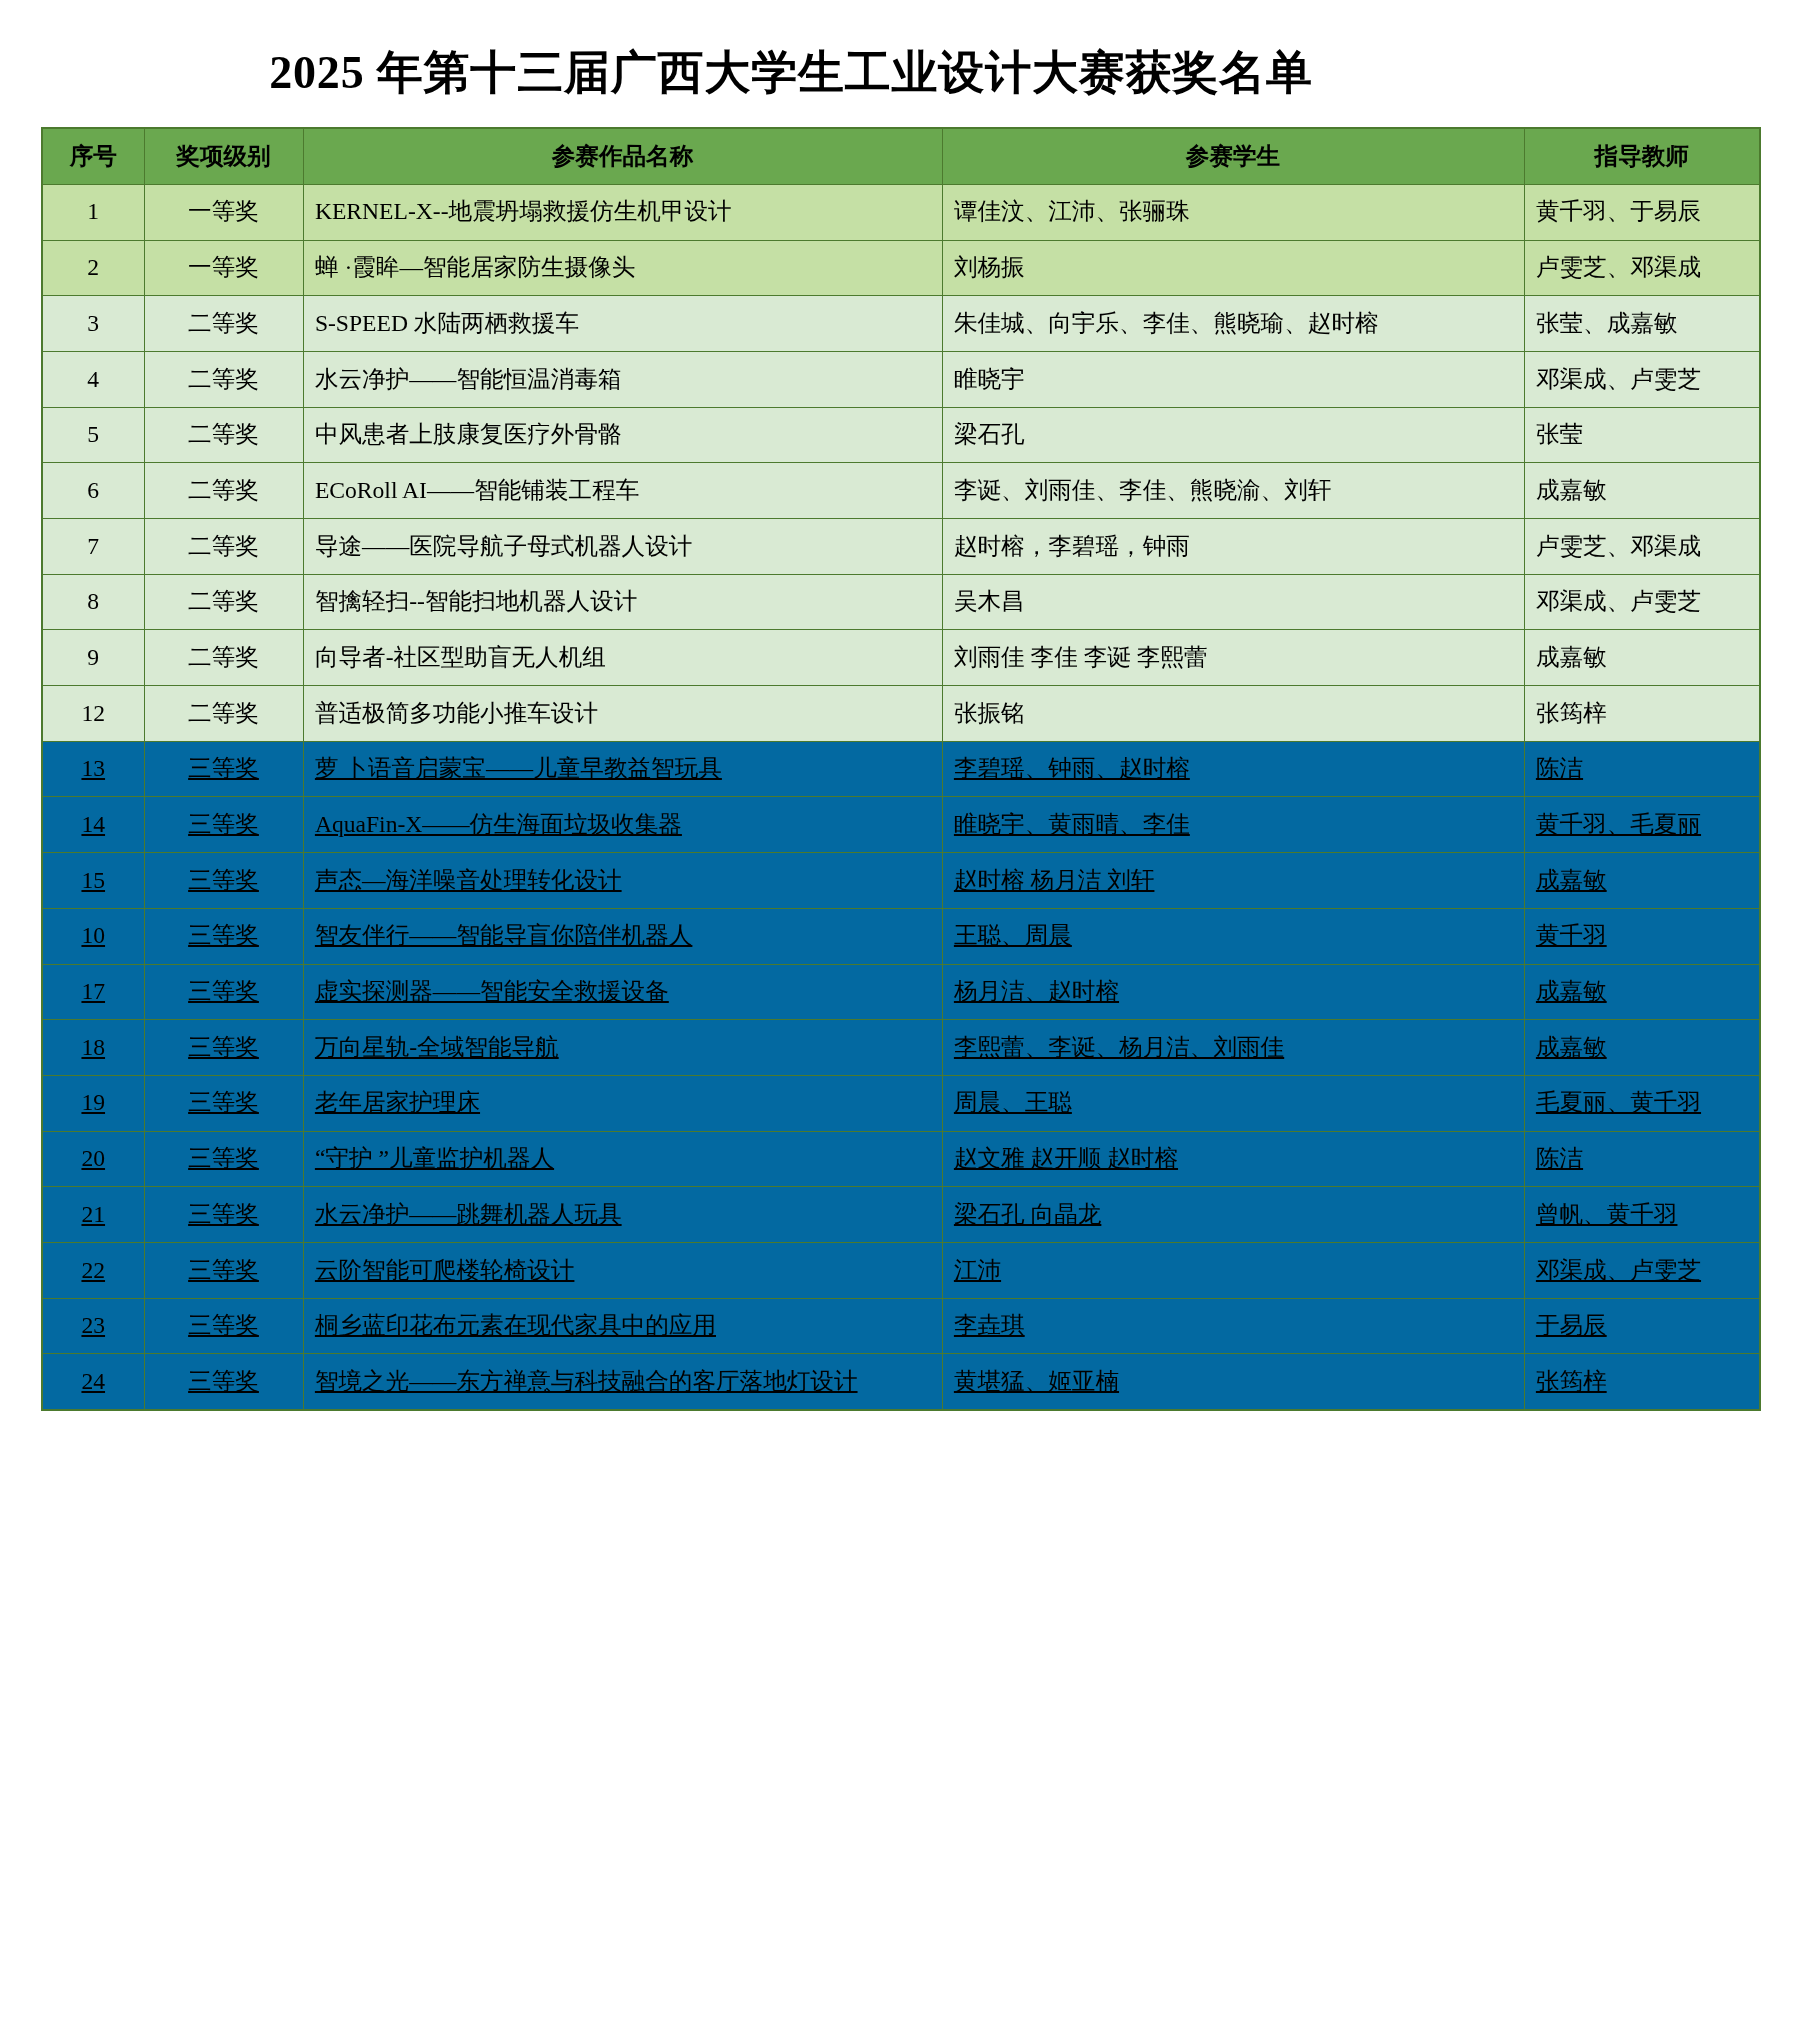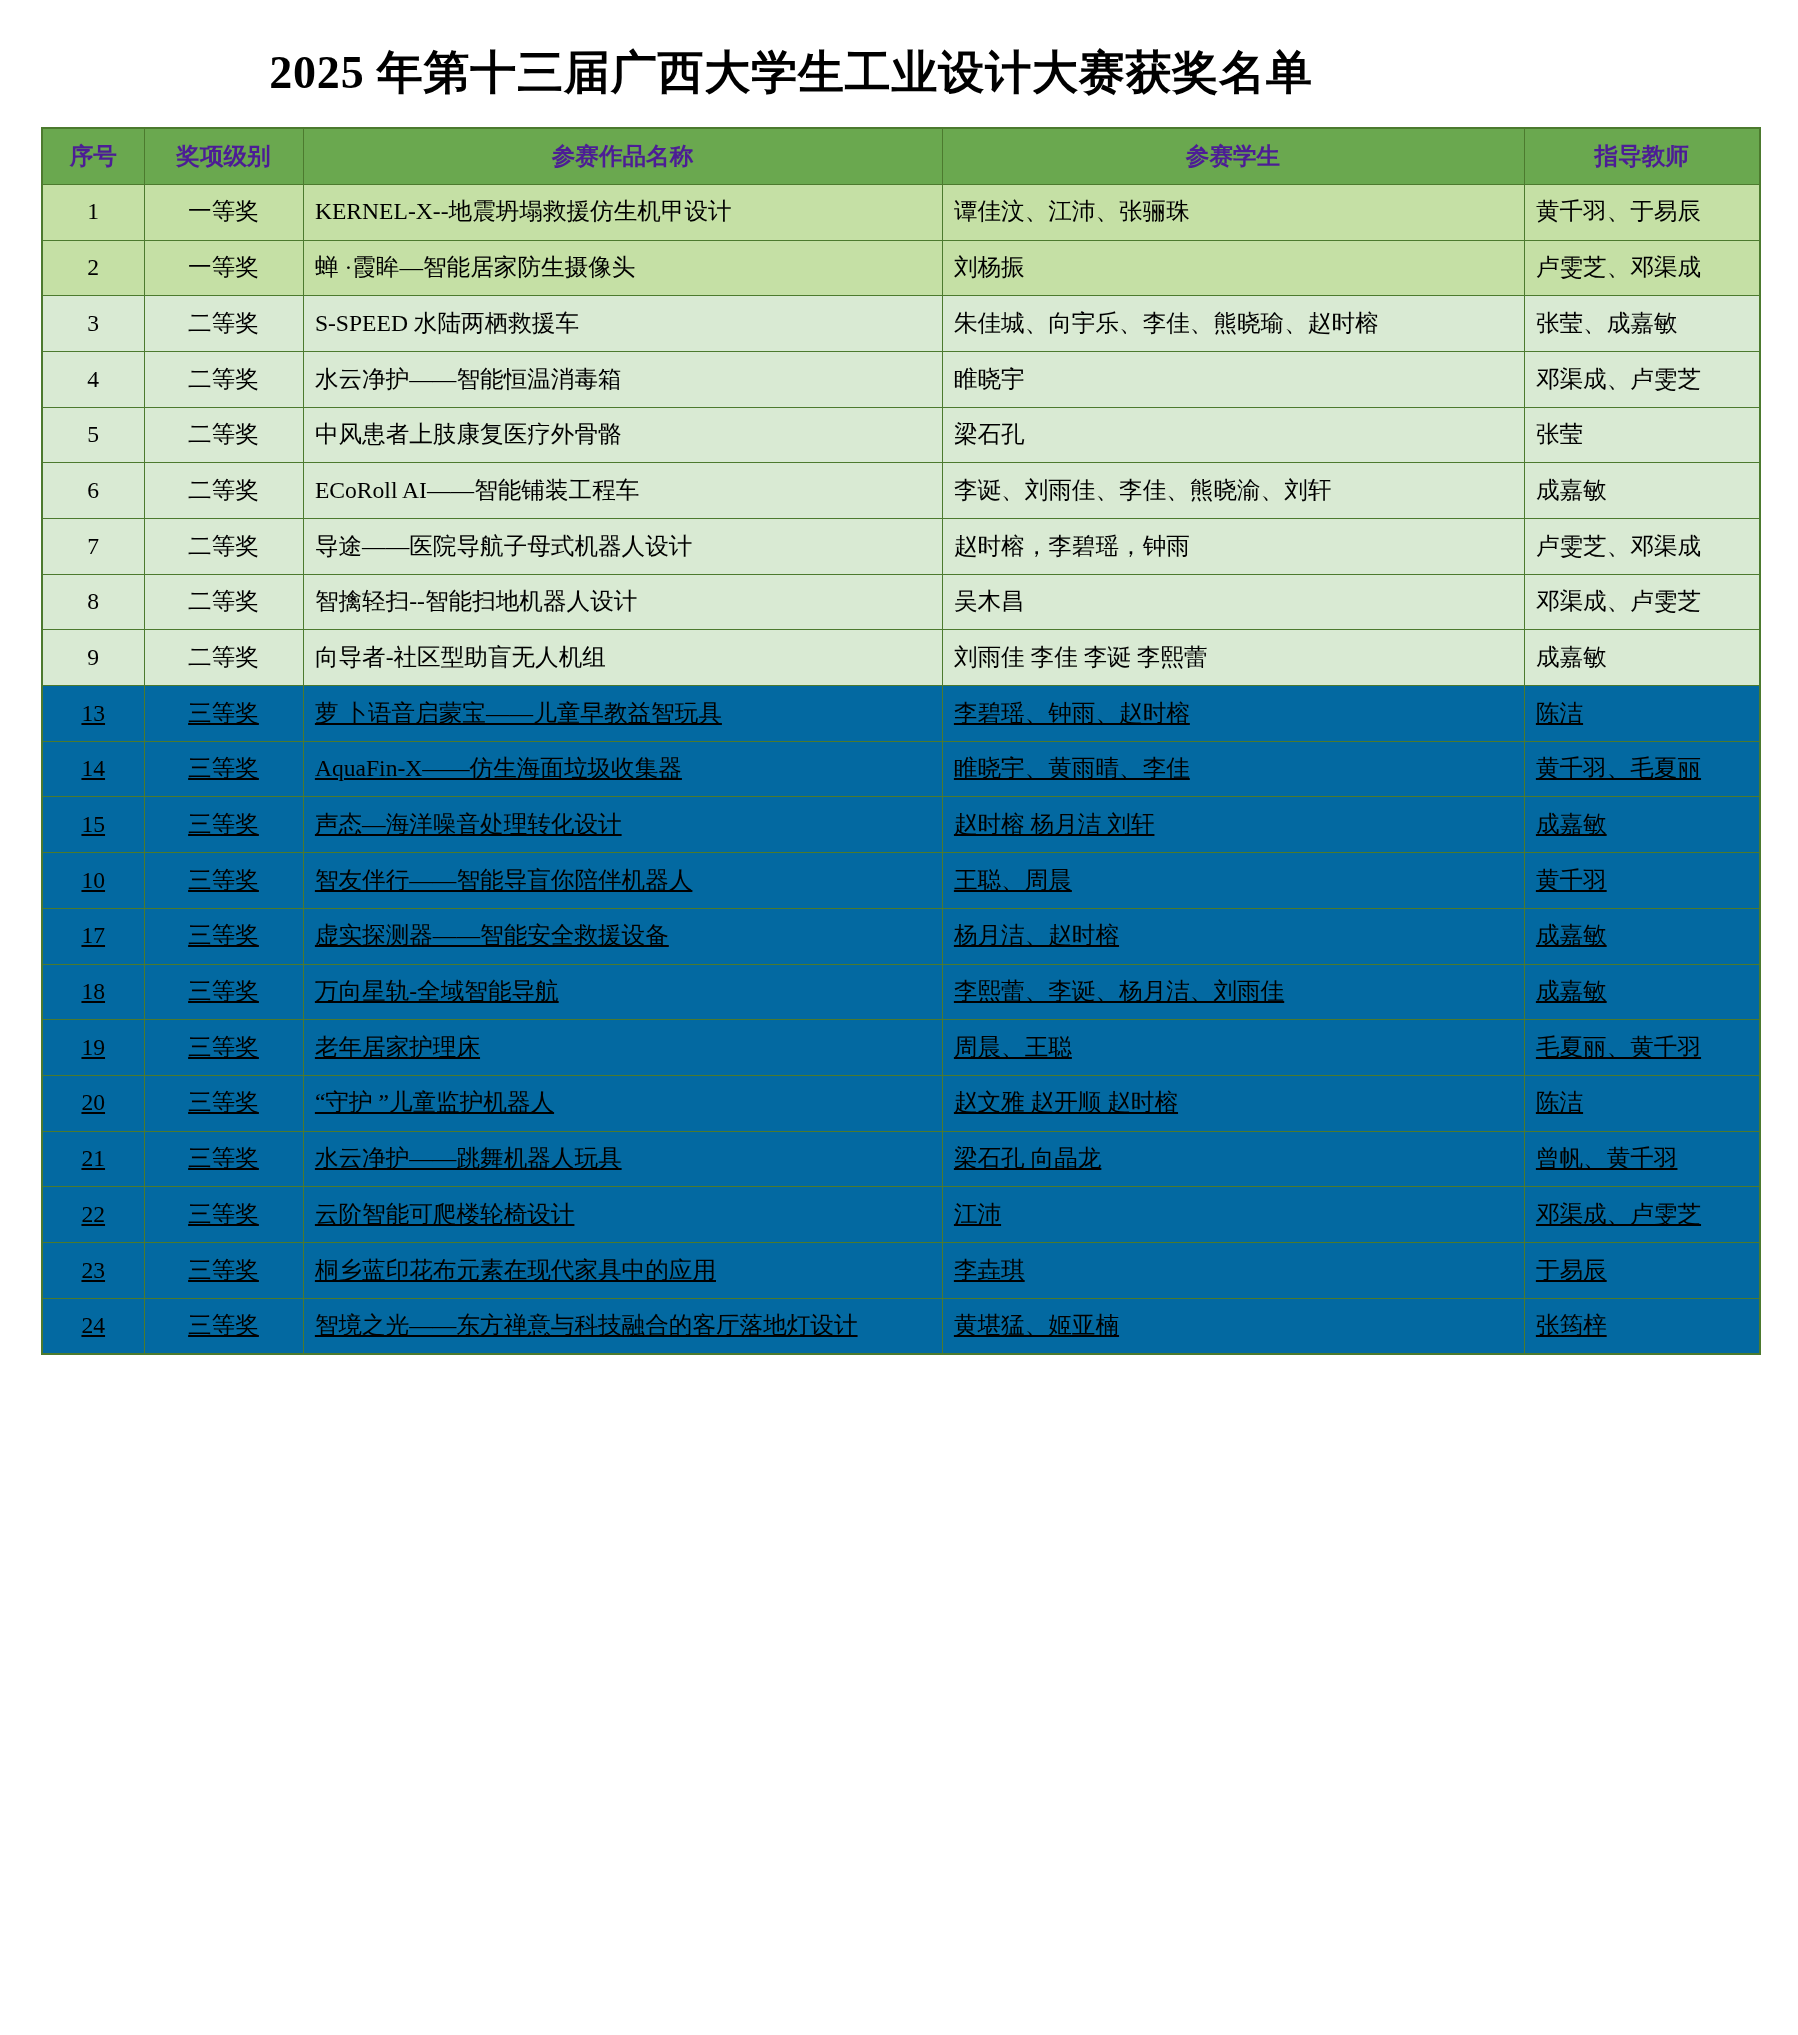--- a/index.html
+++ b/index.html
@@ -41,21 +41,21 @@
   table.award-table th,
   table.award-table td {
     border: 1.6px solid #4c7a2e;
     padding: 10.6px 11.4px;
     font-size: 23.6px;
     line-height: 1.42;
     vertical-align: middle;
   }
   thead th {
     background: #6aa84f;
-    color: #4c1d95;
+    color: #000000;
     font-weight: bold;
     text-align: center;
     padding-top: 14px;
     padding-bottom: 14px;
     font-size: 25px;
   }
   tbody td {
     background: #e8f3dd;
   }
   tbody tr.tone-a td {
@@ -160,20 +160,27 @@
           <td class="col-student">吴木昌</td>
           <td class="col-teacher">邓渠成、卢雯芝</td>
         </tr>
         <tr class="tone-b">
           <td class="col-no">9</td>
           <td class="col-level">二等奖</td>
           <td class="col-work">向导者-社区型助盲无人机组</td>
           <td class="col-student">刘雨佳 李佳 李诞 李熙蕾</td>
           <td class="col-teacher">成嘉敏</td>
         </tr>
+        <tr class="tone-b">
+          <td class="col-no">12</td>
+          <td class="col-level">二等奖</td>
+          <td class="col-work">普适极简多功能小推车设计</td>
+          <td class="col-student">张振铭</td>
+          <td class="col-teacher">张筠梓</td>
+        </tr>
         <tr class="tone-c">
           <td class="col-no">13</td>
           <td class="col-level">三等奖</td>
           <td class="col-work">萝 卜语音启蒙宝——儿童早教益智玩具</td>
           <td class="col-student">李碧瑶、钟雨、赵时榕</td>
           <td class="col-teacher">陈洁</td>
         </tr>
         <tr class="tone-c">
           <td class="col-no">14</td>
           <td class="col-level">三等奖</td>

